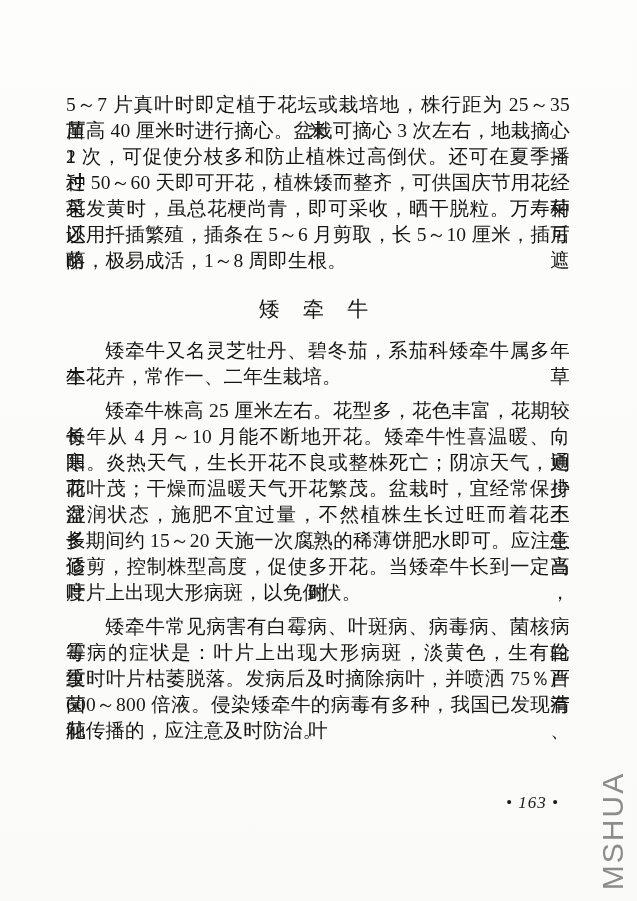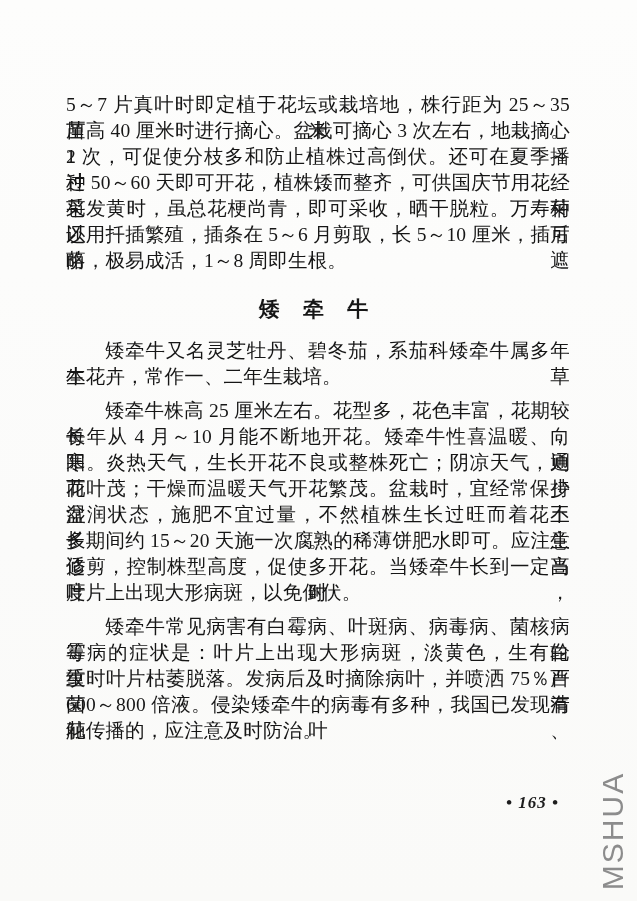--- a/index.html
+++ b/index.html
@@ -46,30 +46,30 @@
   }
   .line.indent {
     text-indent: 2em;
   }
   .heading {
     margin: 22px 0 16px 0;
     height: 26px;
     line-height: 26px;
     text-align: center;
     font-size: 21px;
-    font-weight: bold;
+    font-weight: normal;
     letter-spacing: 9px;
   }
   .page-number {
     position: absolute;
     top: 793px;
     right: 78px;
     font-size: 17px;
     font-style: italic;
-    font-weight: bold;
+    font-weight: normal;
     letter-spacing: 1px;
     color: #1d1d1d;
   }
   .watermark {
     position: absolute;
     left: 538px;
     top: 814px;
     width: 150px;
     height: 34px;
     line-height: 34px;

